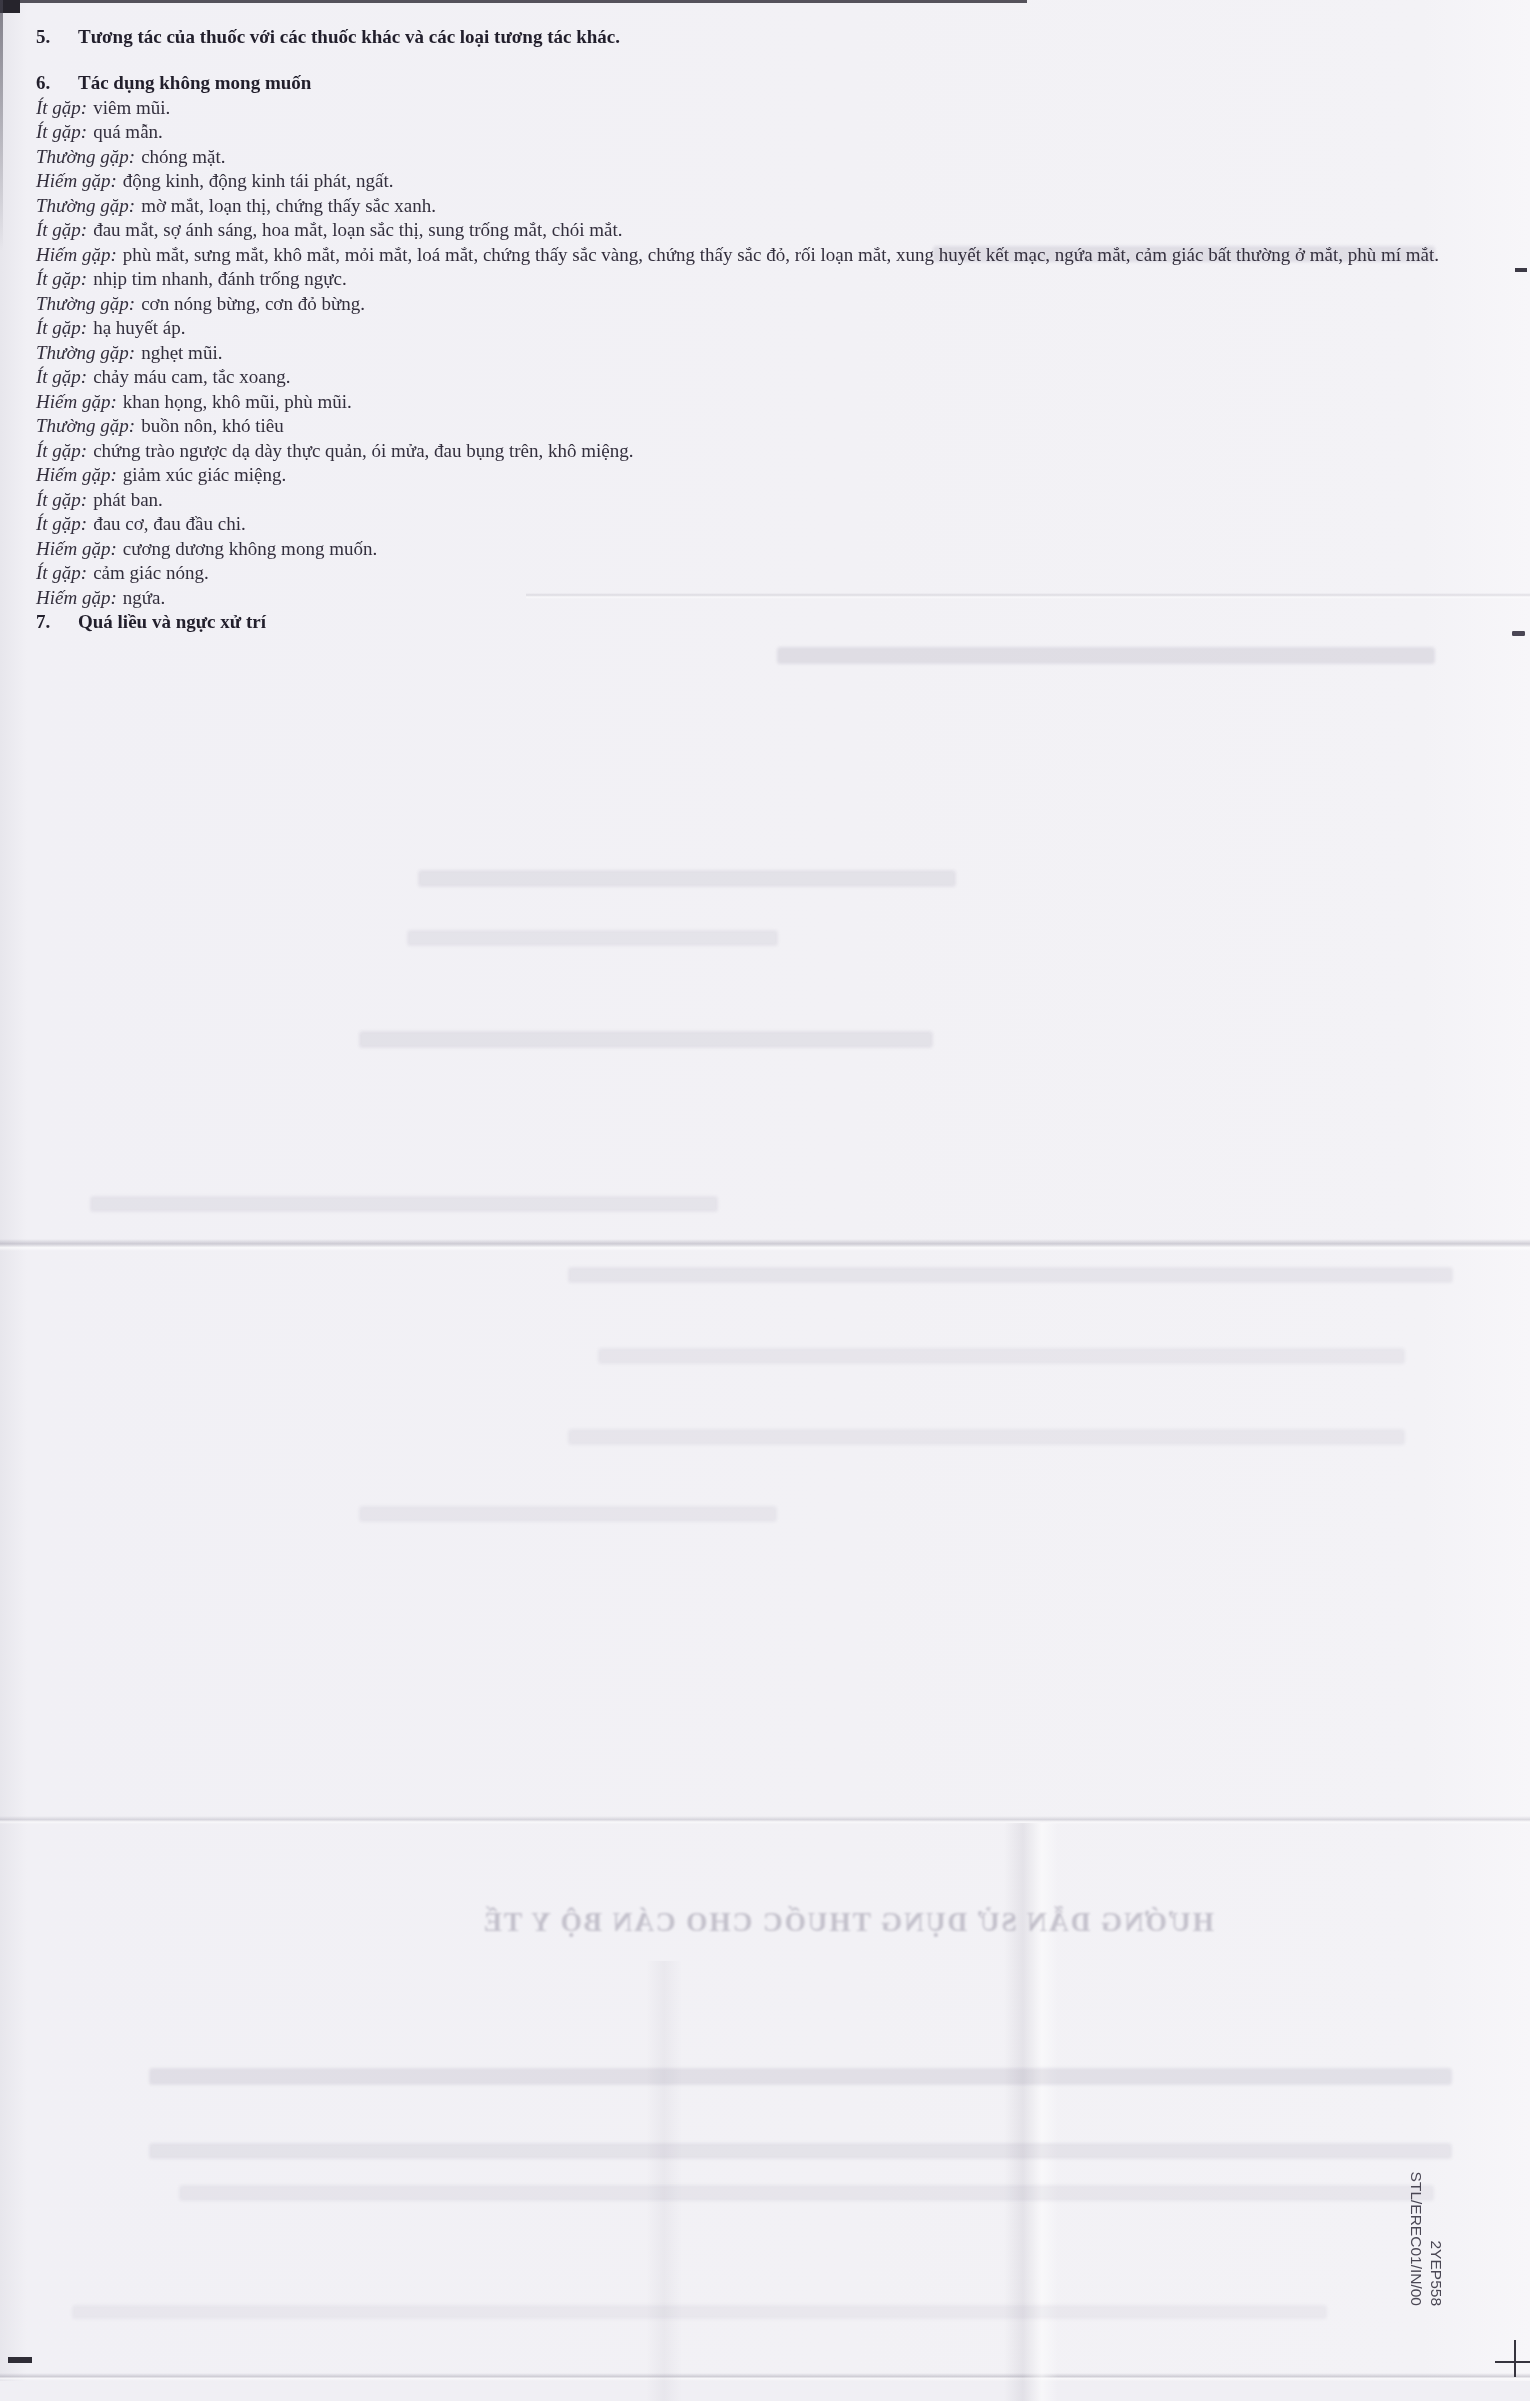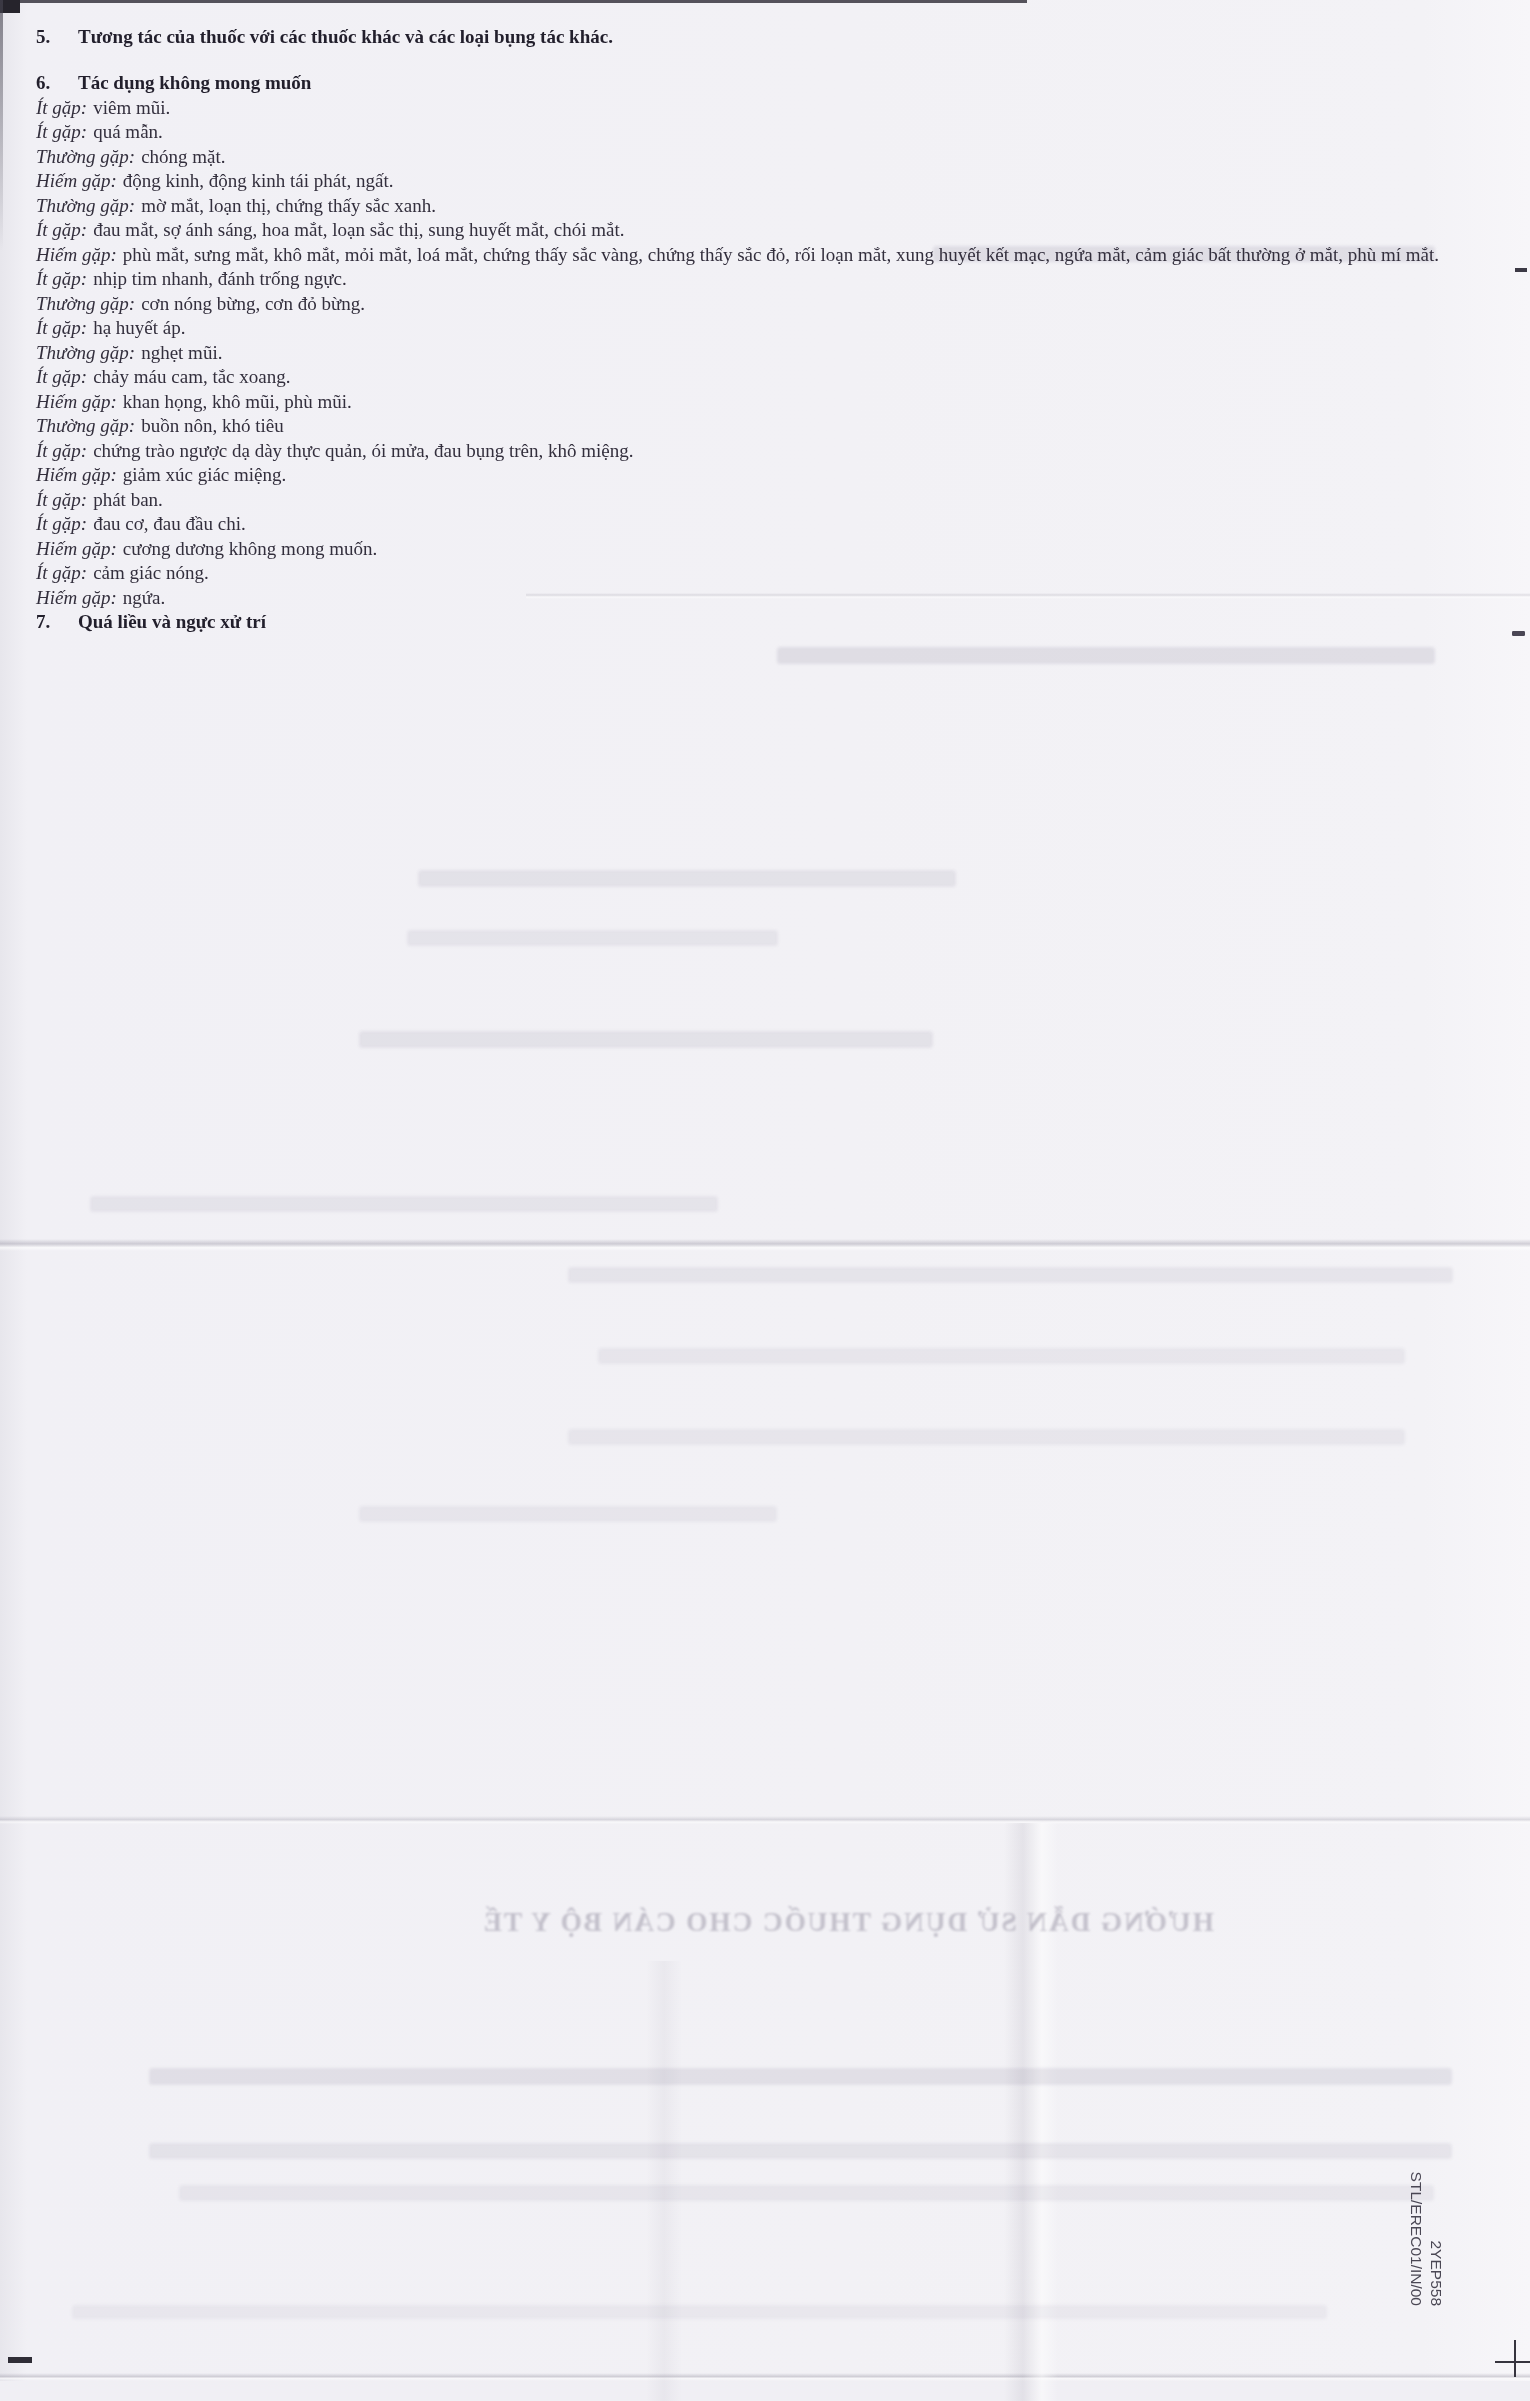--- a/index.html
+++ b/index.html
@@ -106,41 +106,41 @@
 
   <p class="ln body"></p>
       <p class="ln hi"></p>
       <p class="ln body"></p>
       <p class="ln hi"></p>
       <p class="ln body"></p>
       <p class="ln hb"></p>
       <p class="ln body"></p>
       <p class="ln hb"></p>
       <p class="ln body"></p>
-      <p class="ln hnum gap-above"><span class="num">5.</span><span>Tương tác của thuốc với các thuốc khác và các loại bụng tác khác.</span></p>
+      <p class="ln hnum gap-above"><span class="num">5.</span><span>Tương tác của thuốc với các thuốc khác và các loại tương tác khác.</span></p>
       <p class="ln body"></p>
       <p class="ln body"></p>
       <p class="ln body"></p>
       <p class="ln body"></p>
       <p class="ln hnum gap-above"><span class="num">6.</span><span>Tác dụng không mong muốn</span></p>
       <p class="ln body"></p>
       <p class="ln body"></p>
       <p class="ln body"></p>
       <p class="ln body"></p>
       <p class="ln body"></p>
       <p class="ln hbi"></p>
       <p class="ln adr"><i class="lbl">Ít gặp:</i><span>viêm mũi.</span></p>
       <p class="ln hbi"></p>
       <p class="ln adr"><i class="lbl">Ít gặp:</i><span>quá mẫn.</span></p>
       <p class="ln hbi"></p>
       <p class="ln adr"><i class="lbl">Thường gặp:</i><span>chóng mặt.</span></p>
       <p class="ln adr"><i class="lbl">Hiếm gặp:</i><span>động kinh, động kinh tái phát, ngất.</span></p>
       <p class="ln hb"></p>
       <p class="ln adr"><i class="lbl">Thường gặp:</i><span>mờ mắt, loạn thị, chứng thấy sắc xanh.</span></p>
-      <p class="ln adr"><i class="lbl">Ít gặp:</i><span>đau mắt, sợ ánh sáng, hoa mắt, loạn sắc thị, sung huyết mắt, chói mắt.</span></p>
+      <p class="ln adr"><i class="lbl">Ít gặp:</i><span>đau mắt, sợ ánh sáng, hoa mắt, loạn sắc thị, sung trống mắt, chói mắt.</span></p>
       <p class="ln adr"><i class="lbl">Hiếm gặp:</i><span>phù mắt, sưng mắt, khô mắt, mỏi mắt, loá mắt, chứng thấy sắc vàng, chứng thấy sắc đỏ, rối loạn mắt, xung huyết kết mạc, ngứa mắt, cảm giác bất thường ở mắt, phù mí mắt.</span></p>
       <p class="ln hb"></p>
       <p class="ln adr"><i class="lbl">Ít gặp:</i><span>nhịp tim nhanh, đánh trống ngực.</span></p>
       <p class="ln hb"></p>
       <p class="ln adr"><i class="lbl">Thường gặp:</i><span>cơn nóng bừng, cơn đỏ bừng.</span></p>
       <p class="ln adr"><i class="lbl">Ít gặp:</i><span>hạ huyết áp.</span></p>
       <p class="ln hb"></p>
       <p class="ln adr"><i class="lbl">Thường gặp:</i><span>nghẹt mũi.</span></p>
       <p class="ln adr"><i class="lbl">Ít gặp:</i><span>chảy máu cam, tắc xoang.</span></p>
       <p class="ln adr"><i class="lbl">Hiếm gặp:</i><span>khan họng, khô mũi, phù mũi.</span></p>

